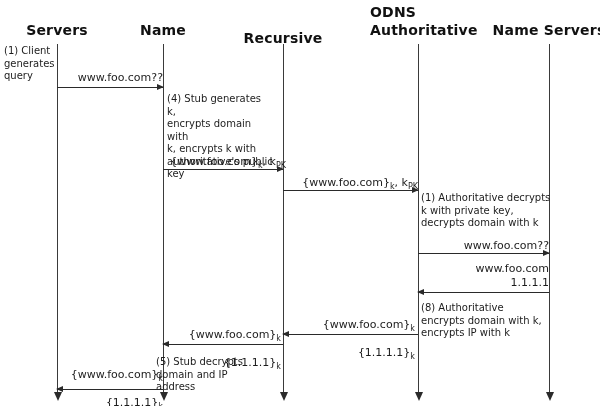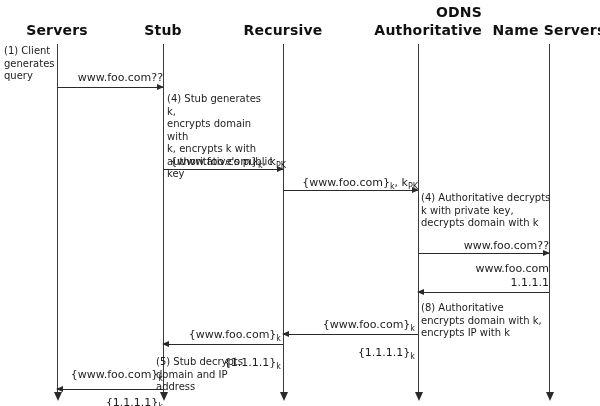--- a/index.html
+++ b/index.html
@@ -5,21 +5,21 @@
   html,body{margin:0;padding:0;background:#fff;}
   .canvas{
     position:relative;width:600px;height:406px;background:#ffffff;
     font-family:"DejaVu Sans","Liberation Sans",sans-serif;color:#1c1c1c;
     overflow:hidden;
   }
   .hdr{
     position:absolute;font-size:14px;font-weight:600;letter-spacing:.2px;
     text-align:center;white-space:pre-line;line-height:18px;color:#111;
   }
-  .hdr.left{text-align:right;}
+  .hdr.left{text-align:left;}
   .lifeline{position:absolute;width:1px;background:#3a3a3a;top:44px;height:349px;}
   .lfend{
     position:absolute;width:0;height:0;top:392px;
     border-left:4px solid transparent;border-right:4px solid transparent;
     border-top:9px solid #2a2a2a;
   }
   .arr{position:absolute;height:0;border-top:1px solid #2a2a2a;}
   .arr.r::after{
     content:"";position:absolute;right:-1px;top:-4px;width:0;height:0;
     border-left:7px solid #2a2a2a;border-top:3.5px solid transparent;border-bottom:3.5px solid transparent;
@@ -37,22 +37,22 @@
     position:absolute;font-size:10px;line-height:12.5px;text-align:left;
     white-space:pre-line;color:#1c1c1c;
   }
 </style>
 </head>
 <body>
 
 <div class="canvas">
 
   <div class="hdr" style="left:7px;top:21px;width:100px">Servers</div>
-  <div class="hdr" style="left:113px;top:21px;width:100px">Stub</div>
-  <div class="hdr" style="left:233px;top:21px;width:100px">Recursive</div>
+  <div class="hdr" style="left:113px;top:21px;width:100px">Name</div>
+  <div class="hdr" style="left:233px;top:29px;width:100px">Recursive</div>
   <div class="hdr left" style="left:370px;top:3px;width:112px">ODNS
 Authoritative</div>
   <div class="hdr" style="left:489px;top:21px;width:120px">Name Servers</div>
 
   <div class="lifeline" style="left:57px"></div>
   <div class="lifeline" style="left:163px"></div>
   <div class="lifeline" style="left:283px"></div>
   <div class="lifeline" style="left:418px"></div>
   <div class="lifeline" style="left:549px"></div>
 
@@ -63,21 +63,21 @@
   <div class="lfend" style="left:546px"></div>
 
   <div class="step" style="left:4px;top:45px;width:54px">(1) Client
 generates
 query</div>
   <div class="step" style="left:167px;top:93px;width:106px">(4) Stub generates k,
 encrypts domain with
 k, encrypts k with
 authoritative's public
 key</div>
-  <div class="step" style="left:421px;top:192px;width:136px">(4) Authoritative decrypts
+  <div class="step" style="left:421px;top:192px;width:136px">(1) Authoritative decrypts
 k with private key,
 decrypts domain with k</div>
   <div class="step" style="left:421px;top:302px;width:126px">(8) Authoritative
 encrypts domain with k,
 encrypts IP with k</div>
   <div class="step" style="left:156px;top:356px;width:114px">(5) Stub decrypts
 domain and IP address</div>
 
   <div class="mlabel" style="left:57px;top:71px;width:106px">www.foo.com??</div>
   <div class="arr r" style="left:57px;top:87px;width:106px"></div>

